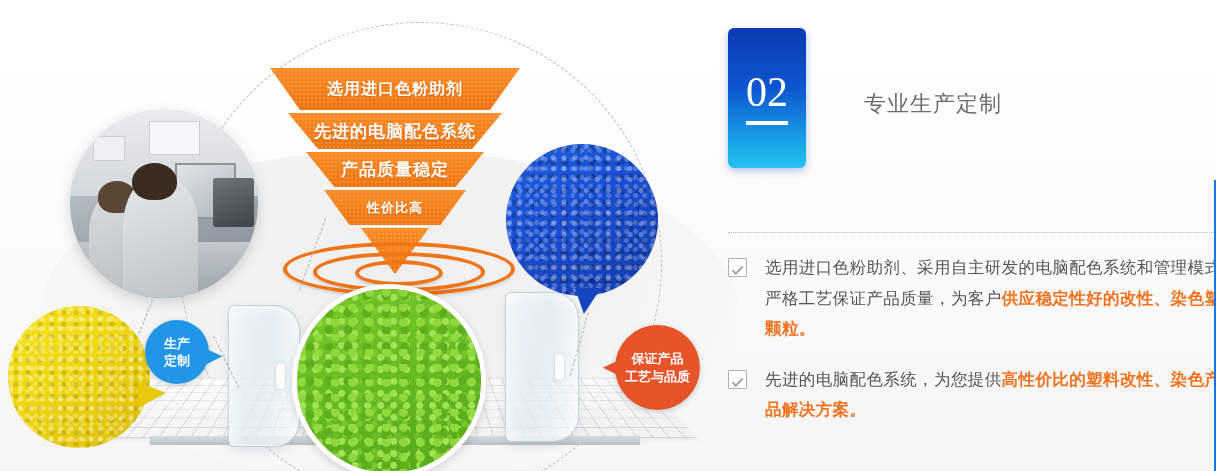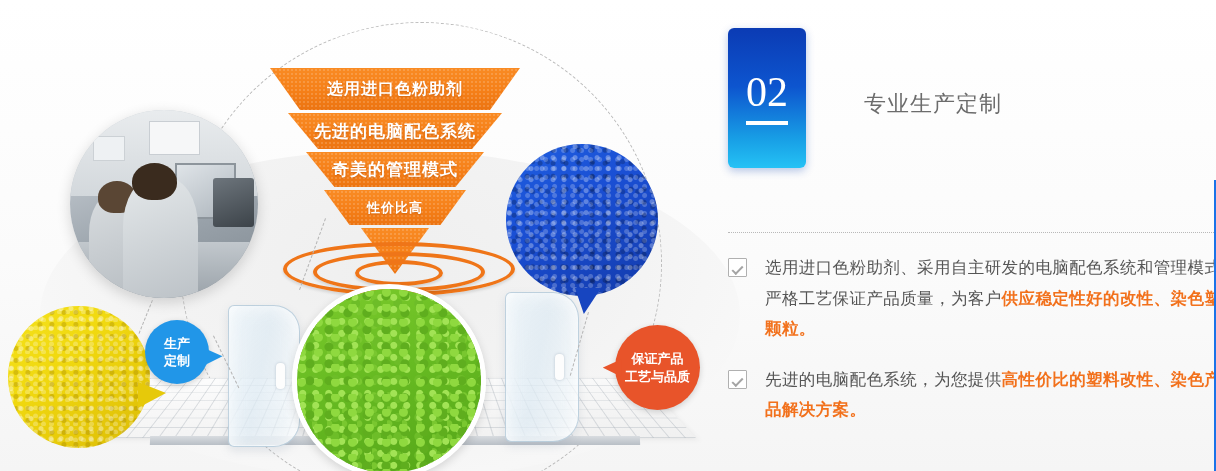--- a/index.html
+++ b/index.html
@@ -228,21 +228,21 @@
   <div class="tail-y" style="position:absolute;left:138px;top:382px;"></div>
 
   <div class="funnel">
     <div class="tier t1">
         <span>选用进口色粉助剂</span>
       </div>
     <div class="tier t2">
         <span>先进的电脑配色系统</span>
       </div>
     <div class="tier t3">
-        <span>奇美的管理模式</span>
+        <span>产品质量稳定</span>
       </div>
     <div class="tier t4">
         <span>性价比高</span>
       </div>
     <div class="tier t5"></div>
   </div>
 
   <div class="ring ring-a"></div>
   <div class="ring ring-b"></div>
   <div class="ring ring-c"></div>

